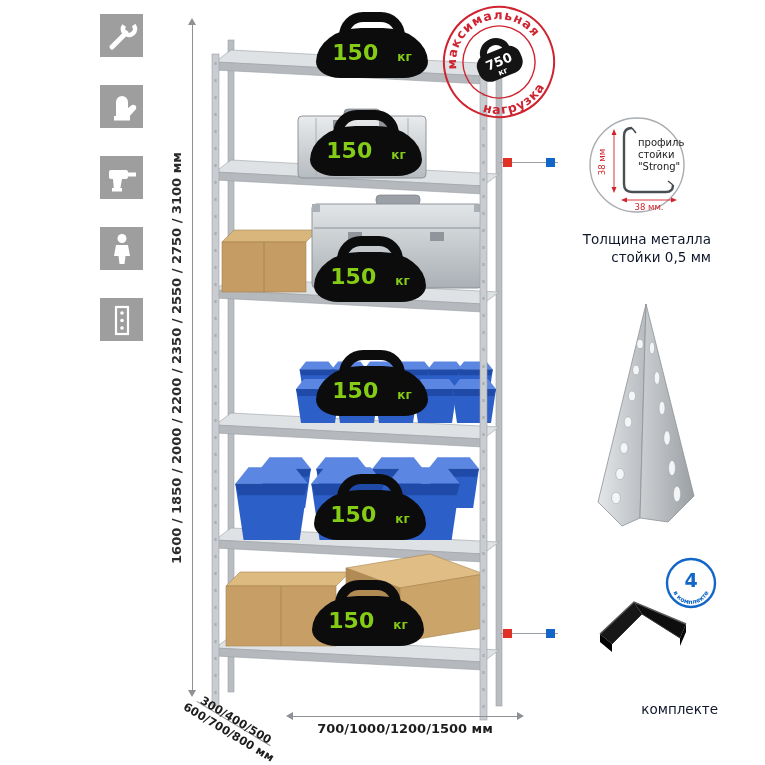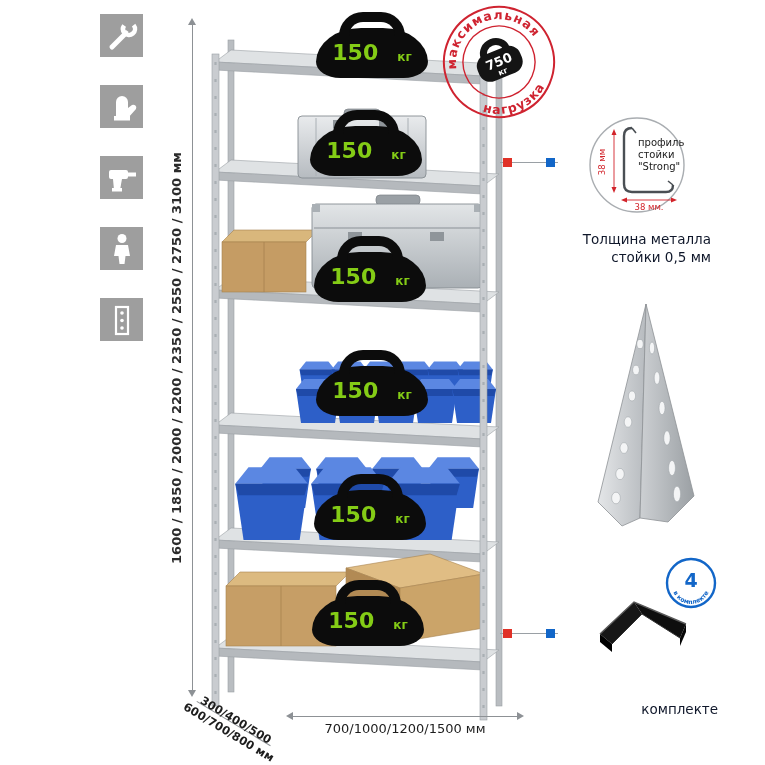--- a/index.html
+++ b/index.html
@@ -23,21 +23,21 @@
   .depth-line{position:absolute;left:197px;top:701px;width:86px;border-top:1px solid #8d9195;
               transform:rotate(31deg);transform-origin:0 0;}
   .tri{position:absolute;width:0;height:0;}
   .tri.up{border-left:4px solid transparent;border-right:4px solid transparent;border-bottom:7px solid #8d9195;left:188px;top:18px;}
   .tri.down{border-left:4px solid transparent;border-right:4px solid transparent;border-top:7px solid #8d9195;left:188px;top:690px;}
   .tri.left{border-top:4px solid transparent;border-bottom:4px solid transparent;border-right:7px solid #8d9195;left:286px;top:712px;}
   .tri.right{border-top:4px solid transparent;border-bottom:4px solid transparent;border-left:7px solid #8d9195;left:517px;top:712px;}
   .height-label{position:absolute;left:169px;top:692px;transform:rotate(-90deg);transform-origin:0 0;
                 width:668px;text-align:center;font-size:13px;font-weight:600;color:#2b2b2b;white-space:nowrap;}
   .width-label{position:absolute;left:292px;top:721px;width:226px;text-align:center;
-               font-size:13px;font-weight:400;color:#1d1d1d;}
+               font-size:13px;font-weight:700;color:#1d1d1d;}
   .depth-label{position:absolute;left:172px;top:713px;width:120px;transform:rotate(31deg);
                text-align:center;font-size:11.5px;font-weight:700;color:#1d1d1d;line-height:1.2;}
   
   .conn-line{position:absolute;height:1px;background:#9aa0a5;width:58px;}
   .sq{position:absolute;width:9px;height:9px;}
   .sq.red{background:#e03127;}
   .sq.blue{background:#1266c8;}
   
   .caption{position:absolute;text-align:right;font-size:13.5px;color:#0f172a;line-height:1.35;}
   .stamp{position:absolute;left:441px;top:4px;z-index:8;}

